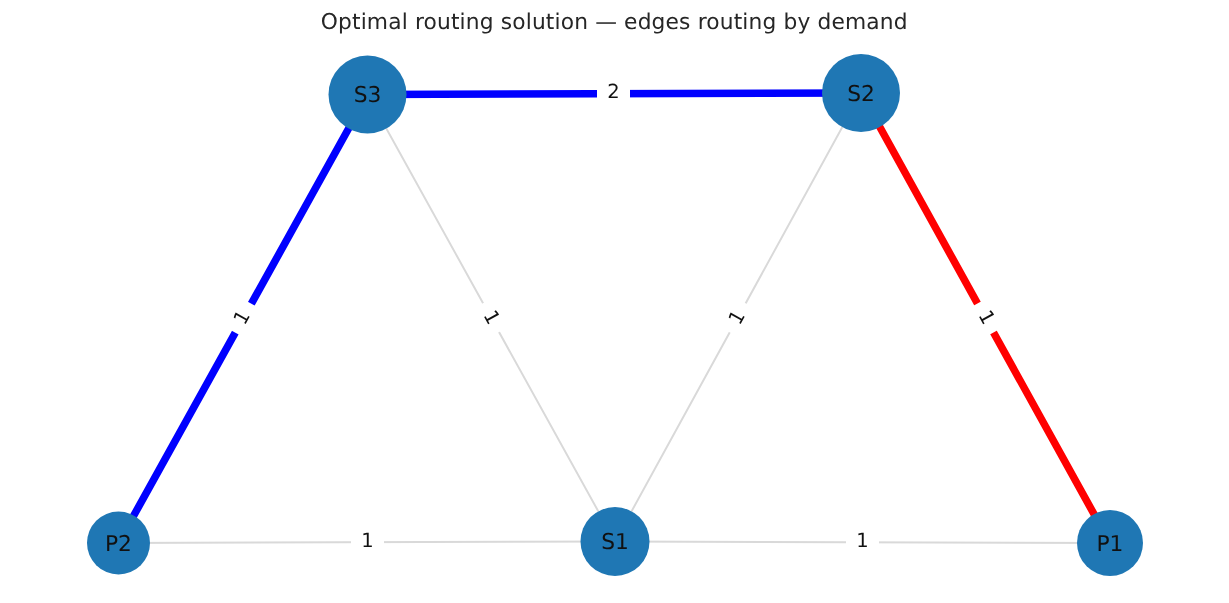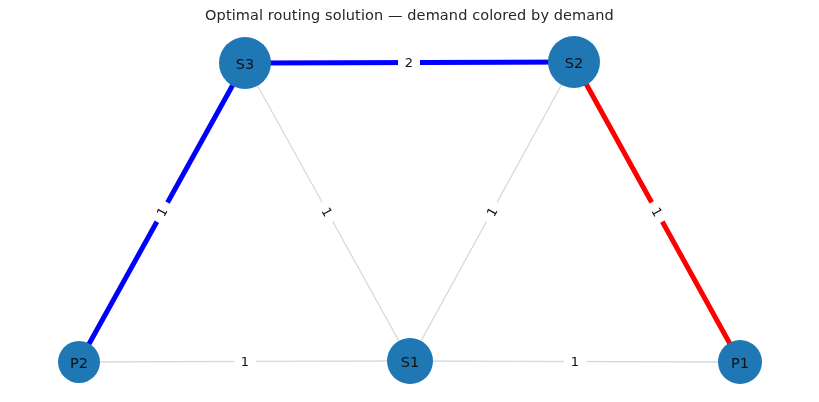--- a/index.html
+++ b/index.html
@@ -51,21 +51,21 @@
   }
   .edge-label-bg {
     fill: #ffffff;
   }
 </style>
 </head>
 <body>
 
 <div id="figure">
 
-  <div id="figure-title">Optimal routing solution — demand colored by demand</div>
+  <div id="figure-title">Optimal routing solution — edges routing by demand</div>
 
   <svg id="graph-svg" viewBox="0 0 819 402">
     <g id="edges-layer">
         <line x1="245" y1="63" x2="574" y2="62" stroke="#0000ff" stroke-width="5" stroke-linecap="round"></line>
         <line x1="79" y1="362" x2="245" y2="63" stroke="#0000ff" stroke-width="5" stroke-linecap="round"></line>
         <line x1="245" y1="63" x2="410" y2="361" stroke="#d9d9d9" stroke-width="1.3" stroke-linecap="round"></line>
         <line x1="410" y1="361" x2="574" y2="62" stroke="#d9d9d9" stroke-width="1.3" stroke-linecap="round"></line>
         <line x1="574" y1="62" x2="740" y2="362" stroke="#ff0000" stroke-width="5" stroke-linecap="round"></line>
         <line x1="79" y1="362" x2="410" y2="361" stroke="#d9d9d9" stroke-width="1.3" stroke-linecap="round"></line>
         <line x1="410" y1="361" x2="740" y2="362" stroke="#d9d9d9" stroke-width="1.3" stroke-linecap="round"></line>

